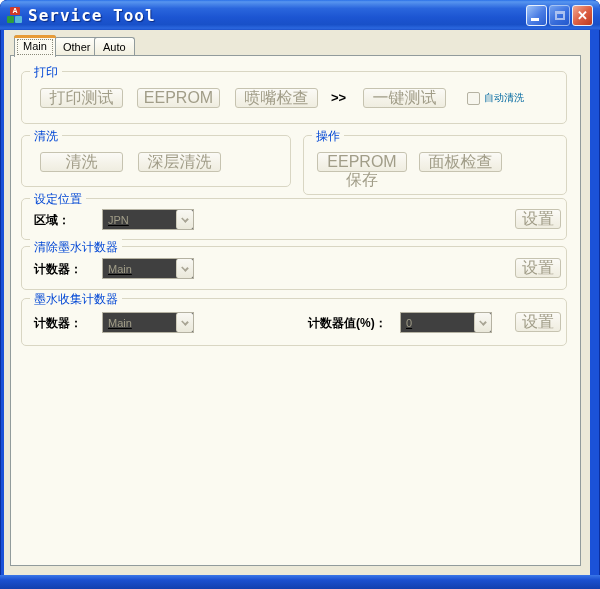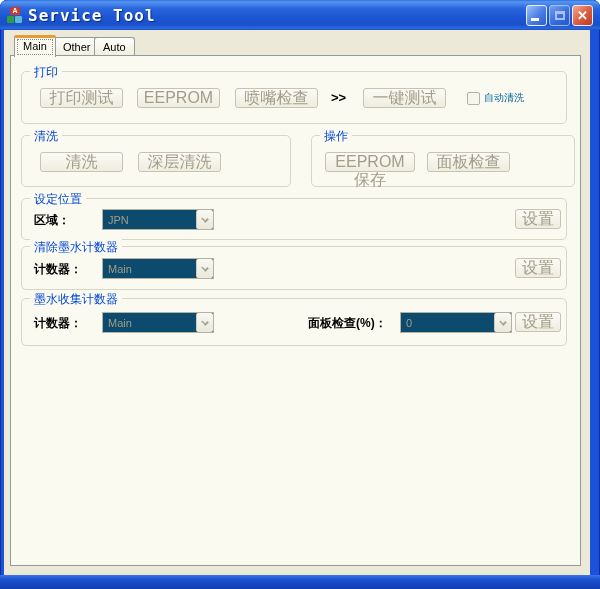--- a/index.html
+++ b/index.html
@@ -103,23 +103,23 @@
 
   .checkbox {
     position:absolute; width:13px; height:13px;
     border:1px solid #b5b2a2; border-radius:2px; background:#f7f6ee;
   }
   .check-label { position:absolute; font-size:10px; color:#0369a1; }
 
   .flabel { position:absolute; font-size:12px; font-weight:bold; color:#000; }
 
   .combo {
-    position:absolute; height:21px; width:112px;
-    border:1px solid #b5b2a2; background:#0c4a6e;
-    display:flex; overflow:hidden;
+    position:absolute; height:21px; width:92px;
+    border:1px solid #b5b2a2; background:#404040;
+    display:flex; overflow:hidden;text-decoration:underline;
   }
   .combo .value { flex:1; font-size:11px; color:#a19d88; padding:4px 0 0 5px; white-space:nowrap; }
   .combo .arrow-box {
     width:17px; border-left:1px solid #cfccbb; border-radius:2px;
     background:linear-gradient(180deg,#f9f8f3,#eae8da);
     position:relative;
   }
   .combo .chev {
     position:absolute; left:5px; top:6px; width:6px; height:6px;
     border-right:2px solid #a8a494; border-bottom:2px solid #a8a494;
@@ -183,21 +183,21 @@
         <div class="checkbox" style="left:445px; top:20px;"></div>
         <div class="check-label" style="left:462px; top:19px;">自动清洗</div>
       </div>
 
       <div class="group" style="left:10px; top:79px; width:270px; height:52px;">
         <div class="gtitle">清洗</div>
         <div class="btn" style="left:18px; top:16px; width:83px;">清洗</div>
         <div class="btn" style="left:116px; top:16px; width:83px;">深层清洗</div>
       </div>
 
-      <div class="group" style="left:300px; top:79px; width:264px; height:52px;">
+      <div class="group" style="left:292px; top:79px; width:264px; height:60px;">
         <div class="gtitle">操作</div>
         <div class="btn" style="left:13px; top:16px; width:90px;">EEPROM 保存</div>
         <div class="btn" style="left:115px; top:16px; width:83px;">面板检查</div>
       </div>
 
       <div class="group" style="left:10px; top:142px; width:546px; height:42px;">
         <div class="gtitle">设定位置</div>
         <div class="flabel" style="left:12px; top:13px;">区域：</div>
         <div class="combo" style="left:80px; top:10px;">
           <div class="value">JPN</div>
@@ -222,21 +222,21 @@
 
       <div class="group" style="left:10px; top:242px; width:546px; height:48px;">
         <div class="gtitle">墨水收集计数器</div>
         <div class="flabel" style="left:12px; top:16px;">计数器：</div>
         <div class="combo" style="left:80px; top:13px;">
           <div class="value">Main</div>
           <div class="arrow-box">
               <div class="chev"></div>
             </div>
         </div>
-        <div class="flabel" style="left:286px; top:16px;">面板检查(%)：</div>
+        <div class="flabel" style="left:286px; top:16px;">计数器值(%)：</div>
         <div class="combo" style="left:378px; top:13px;">
           <div class="value">0</div>
           <div class="arrow-box">
               <div class="chev"></div>
             </div>
         </div>
         <div class="btn" style="left:493px; top:13px; width:46px;">设置</div>
       </div>
 
     </div>

